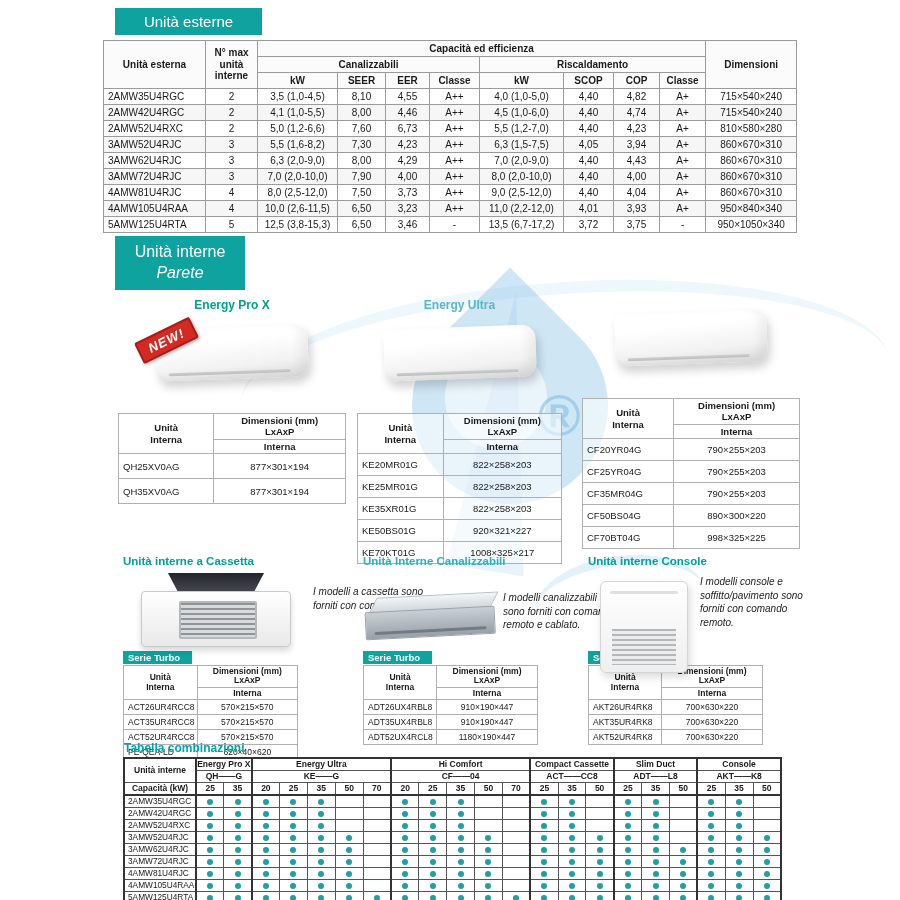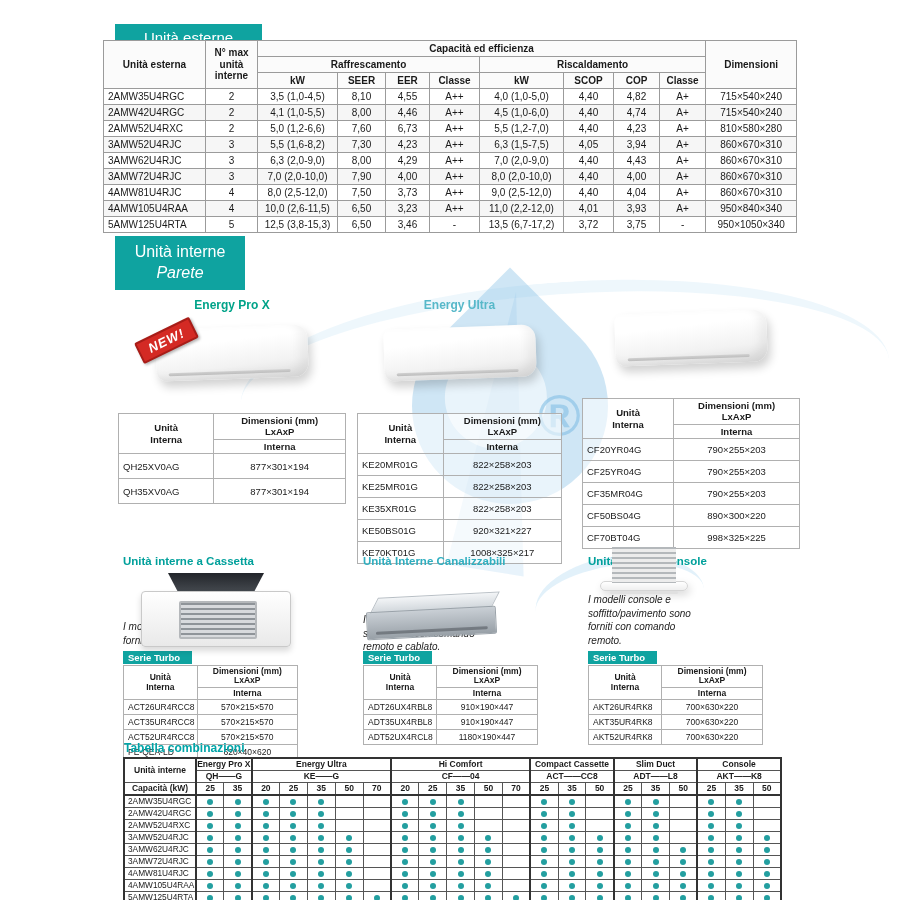--- a/index.html
+++ b/index.html
@@ -15,21 +15,21 @@
   .wm-drop::after{content:"";position:absolute;left:16%;top:26%;width:52%;height:52%;
            border-radius:0 50% 50% 50%;background:rgba(255,255,255,.55);}
   .wm-r{left:538px;top:382px;font-size:58px;color:rgba(130,190,228,.60);font-weight:bold;}
   .wm-arc1{left:240px;top:282px;width:650px;height:190px;border-radius:50%;
            border-top:12px solid rgba(170,215,240,.20);transform:rotate(-4deg);}
   .wm-arc2{left:535px;top:556px;width:170px;height:80px;border-radius:50%;
            border-top:9px solid rgba(160,210,240,.30);transform:rotate(-8deg);}
   
   .teal-btn{position:absolute;z-index:2;background:#0FA3A0;color:#fff;display:flex;
             flex-direction:column;align-items:center;justify-content:center;text-align:center;}
-  #btn-ext{left:115px;top:8px;width:147px;height:27px;font-size:15px;margin-top:16px;}
+  #btn-ext{left:115px;top:8px;width:147px;height:27px;font-size:15px;}
   #btn-int{left:115px;top:236px;width:130px;height:54px;font-size:16px;line-height:1.3;}
   #btn-int .sub{font-style:italic;font-size:16px;}
   .teal-bar{position:absolute;left:103px;top:213px;width:693px;height:8px;background:#0FA3A0;z-index:1;}
   
   .ext-table{position:absolute;z-index:2;left:103px;top:40px;width:693px;border-collapse:collapse;
              font-size:10px;table-layout:fixed;background:#fff;}
   .ext-table th,.ext-table td{border:1px solid #9b9b9b;padding:1px 2px;text-align:center;height:13px;
              overflow:hidden;white-space:nowrap;}
   .ext-table th{font-weight:bold;background:#fbfbfb;white-space:normal;line-height:1.15;}
   .ext-table tbody tr:nth-child(even) td{background:#f6f6f6;}
@@ -56,21 +56,21 @@
   .dim-table th,.dim-table td{border:1px solid #b0b0b0;padding:1px 2px;text-align:center;}
   .dim-table th{font-weight:bold;line-height:1.2;}
   .dim-table .unit-col{width:42%;}
   .card .dim-table td{height:19px;}
   #card-0 .dim-table td{height:22px;}
   
   .special{position:absolute;z-index:2;top:555px;}
   #spec-0{left:123px;width:345px;} #spec-1{left:363px;width:252px;} #spec-2{left:588px;width:255px;}
   .special-title{font-weight:bold;font-size:11.5px;text-align:left;color:#00A09B;height:14px;}
   #spec-1 .special-title{color:#2FAFC0;}
-  .special-body{display:flex;align-items:flex-start;height:74px;margin-top:4px;flex-direction:column;}
+  .special-body{display:flex;align-items:flex-start;height:74px;margin-top:4px;}
   .special-desc{font-style:italic;font-size:10px;line-height:1.35;color:#222;padding-top:12px;}
   #spec-0 .special-desc{width:125px;} #spec-1 .special-desc{width:112px;padding-top:18px;}
   #spec-2 .special-desc{width:110px;padding-top:2px;}
   .serie-tab{display:inline-block;background:#0FA3A0;color:#fff;font-weight:bold;font-size:9.5px;
              padding:1px 12px 1px 5px;margin-top:4px;}
   .serie-table{width:175px;font-size:8.5px;}
   .serie-table th{line-height:1.1;}
   .serie-table td{height:12px;}
   
   .ac-cassette{width:150px;height:74px;position:relative;margin:0 22px 0 18px;}
@@ -136,21 +136,21 @@
         <col style="width:91px">
     </colgroup>
     <thead>
       <tr>
         <th rowspan="3">Unità esterna</th>
         <th rowspan="3">N° max unità interne</th>
         <th colspan="8">Capacità ed efficienza</th>
         <th rowspan="3">Dimensioni</th>
       </tr>
       <tr>
-        <th colspan="4">Raffrescamento</th>
+        <th colspan="4">Canalizzabili</th>
         <th colspan="4">Riscaldamento</th>
       </tr>
       <tr>
         <th>kW</th>
         <th>SEER</th>
         <th>EER</th>
         <th>Classe</th>
         <th>kW</th>
         <th>SCOP</th>
         <th>COP</th>

